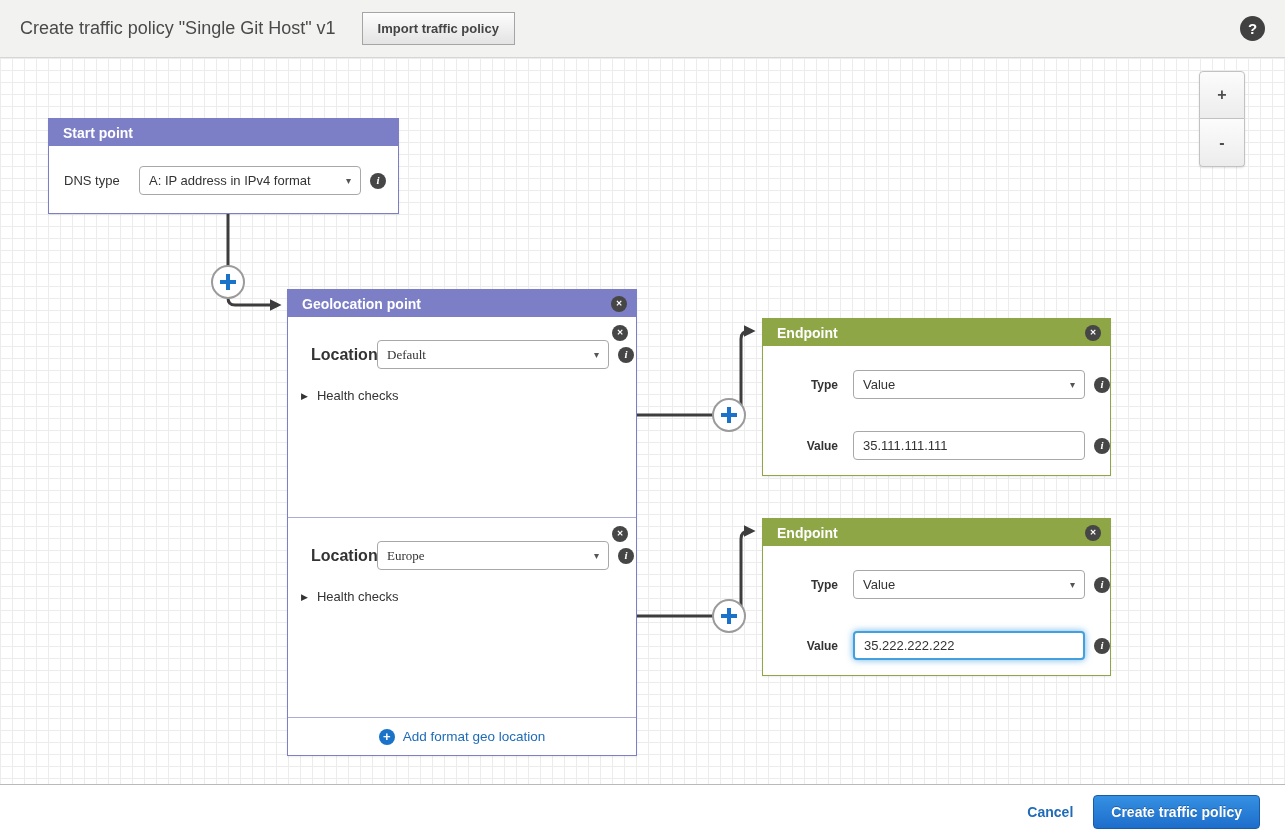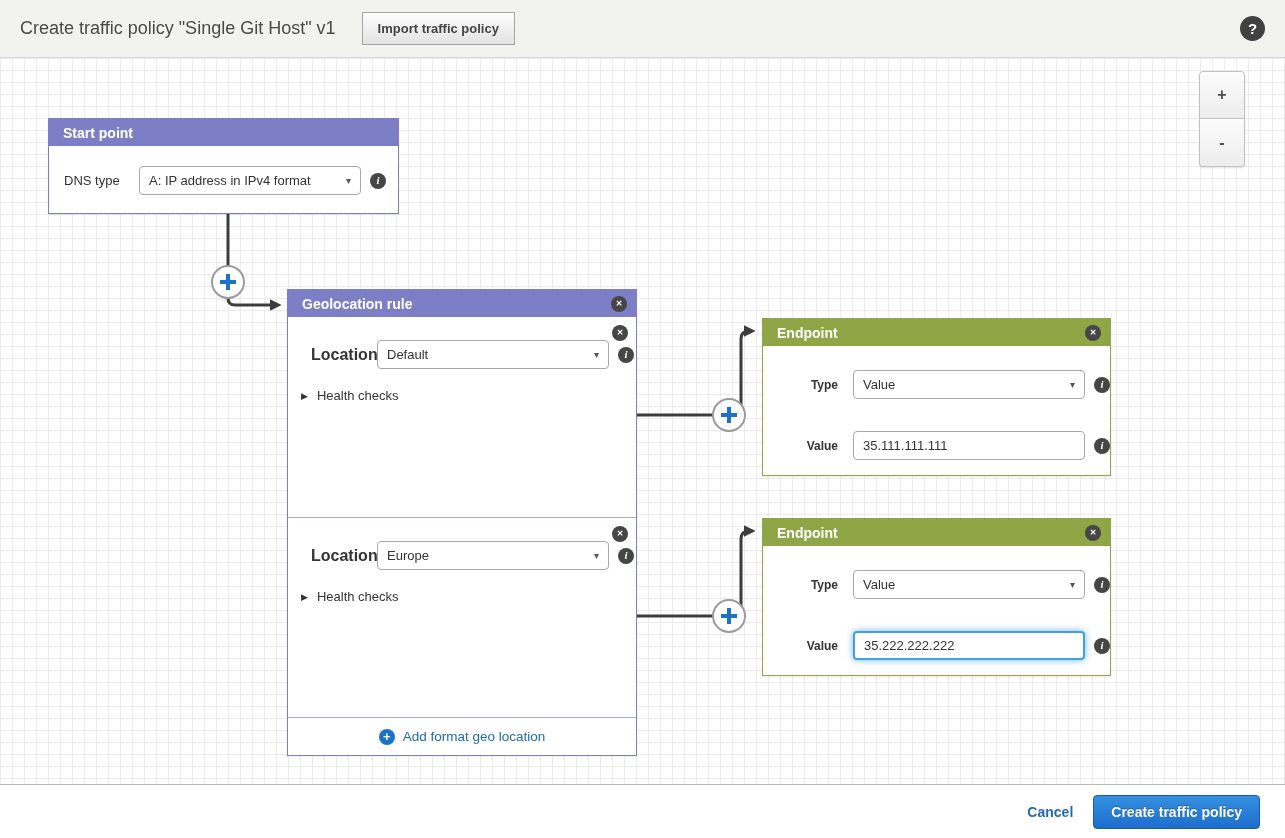--- a/index.html
+++ b/index.html
@@ -47,21 +47,21 @@
               display:flex; align-items:center; justify-content:space-between; padding:0 9px;
               font-size:13px; color:#333; cursor:pointer; }
   .dd-arrow { font-size:10px; color:#555; }
 
   .geo-rule { left:287px; top:231px; width:350px; }
   .geo-section { position:relative; height:200px; background:#fff; }
   .geo-section.second { border-top:1px solid #ababd8; }
   .sec-close { position:absolute; top:8px; right:8px; }
   .loc-row { position:absolute; top:23px; left:23px; display:flex; align-items:center; }
   .loc-label { width:66px; font-size:16px; font-weight:bold; color:#333; }
-  .loc-row .dropdown { width:232px; }
+  .loc-row .dropdown { width:232px;font-family:Liberation Serif, serif; }
   .health-row { position:absolute; top:71px; left:13px; display:flex; align-items:center; gap:9px;
                 font-size:13px; color:#333; cursor:pointer; }
   .tri { font-size:9px; color:#333; }
   .geo-footer { height:38px; border-top:1px solid #ababd8; display:flex; align-items:center; justify-content:center;
                 gap:8px; background:#fff; cursor:pointer; }
   .add-plus { width:16px; height:16px; border-radius:50%; background:#1a73c8; color:#fff; font-size:13px; font-weight:bold;
               display:flex; align-items:center; justify-content:center; line-height:1; padding-bottom:1px; }
   .link { color:#1f6bb8; font-size:13.5px; text-decoration:none; }
 
   .endpoint { width:349px; }
@@ -142,21 +142,21 @@
         <span class="dd-arrow">▾</span>
       </div>
       <span class="icon-circle ml">
           <span class="info-ic">i</span>
         </span>
     </div>
   </div>
 
   <div class="node purple geo-rule">
     <div class="node-header">
-      <span>Geolocation rule</span>
+      <span>Geolocation point</span>
       <span class="hdr-spacer"></span>
       <span class="icon-circle">
           <span class="close-ic">✕</span>
         </span>
     </div>
 
     <div class="geo-section">
       <span class="icon-circle sec-close">
           <span class="close-ic">✕</span>
         </span>

